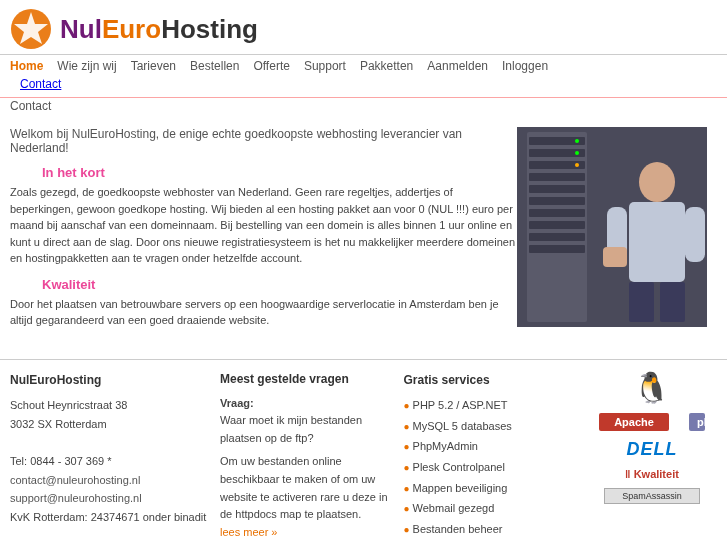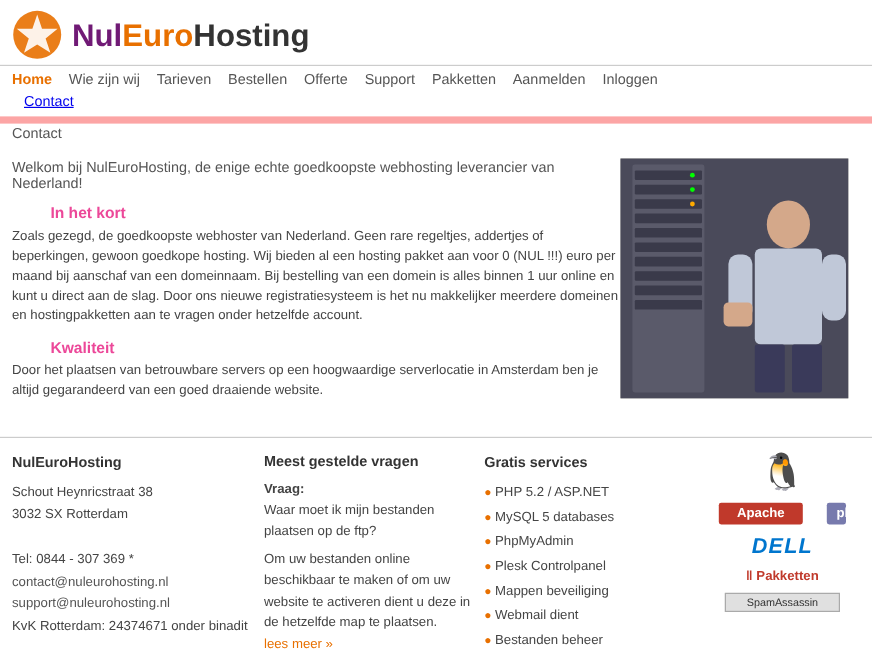--- a/index.html
+++ b/index.html
@@ -8,21 +8,21 @@
     
     #header { display: flex; align-items: center; padding: 8px 10px 4px 10px; border-bottom: 1px solid #ccc; }
     #logo-area { display: flex; align-items: center; margin-right: 20px; }
     #logo-icon { width: 42px; height: 42px; margin-right: 8px; }
     #logo-text { font-size: 26px; font-weight: bold; }
     #logo-nul { color: #701a75; }
     #logo-euro { color: #e87000; }
     #logo-hosting { color: #333; }
 
     
-    #nav { background: #fff; padding: 4px 10px; border-bottom: 6px solid #fca5a5; }
+    #nav { background: #fff; padding: 4px 10px; border-bottom: 1px solid #fca5a5; }
     #nav ul { list-style: none; display: flex; gap: 14px; }
     #nav ul li a { text-decoration: none; font-size: 12px; color: #555; }
     #nav ul li a.active { color: #e87000; font-weight: bold; }
     #contact-link { padding: 2px 10px; }
 
     
     #main { display: flex; padding: 10px; }
     #left-col { flex: 1; min-width: 0; }
     #right-col { width: 200px; flex-shrink: 0; }
 
@@ -150,21 +150,21 @@
     <div><a href="#" style="color:#555; text-decoration:none; font-size:11px;">contact@nuleurohosting.nl</a></div>
     <div><a href="#" style="color:#555; text-decoration:none; font-size:11px;">support@nuleurohosting.nl</a></div>
     <div>KvK Rotterdam: 24374671 onder binadit</div>
 
   </div>
 
   <div id="faq-col">
     <div class="col-title">Meest gestelde vragen</div>
     <div class="question">Vraag:</div>
     <div style="font-size:11px; color:#444; margin-bottom:6px;">Waar moet ik mijn bestanden plaatsen op de ftp?</div>
-    <div style="font-size:11px; color:#444;">Om uw bestanden online beschikbaar te maken of om uw website te activeren dient u deze in de hetzelfde map te plaatsen.</div>
+    <div style="font-size:11px; color:#444;">Om uw bestanden online beschikbaar te maken of om uw website te activeren rare u deze in de httpdocs map te plaatsen.</div>
     <a href="#" class="read-more">lees meer »</a>
   </div>
 
   <div id="services-col">
     <div class="col-title">Gratis services</div>
     <div id="services-list">
         <div class="service-item">
           <span class="bullet-orange">●</span>
           <span>PHP 5.2 / ASP.NET</span>
         </div>
@@ -179,36 +179,36 @@
         <div class="service-item">
           <span class="bullet-orange">●</span>
           <span>Plesk Controlpanel</span>
         </div>
         <div class="service-item">
           <span class="bullet-orange">●</span>
           <span>Mappen beveiliging</span>
         </div>
         <div class="service-item">
           <span class="bullet-orange">●</span>
-          <span>Webmail dient</span>
+          <span>Webmail gezegd</span>
         </div>
         <div class="service-item">
           <span class="bullet-orange">●</span>
           <span>Bestanden beheer</span>
         </div>
         <div class="service-item">
           <span class="bullet-orange">●</span>
           <span>Online usb stick</span>
         </div>
       </div>
   </div>
 
   <div id="logos-col">
     <div class="logo-tux">🐧</div>
     <div class="apache-php-row">
       <div class="logo-apache">Apache</div>
       <div class="logo-php">php</div>
     </div>
     <div class="logo-dell">DELL</div>
-    <div class="logo-parallels" style="color:#c0392b; font-size:11px; font-weight:bold;">‖ Pakketten</div>
+    <div class="logo-parallels" style="color:#c0392b; font-size:11px; font-weight:bold;">‖ Kwaliteit</div>
     <div class="logo-spam">SpamAssassin</div>
   </div>
 </div>
 
 </body></html>

